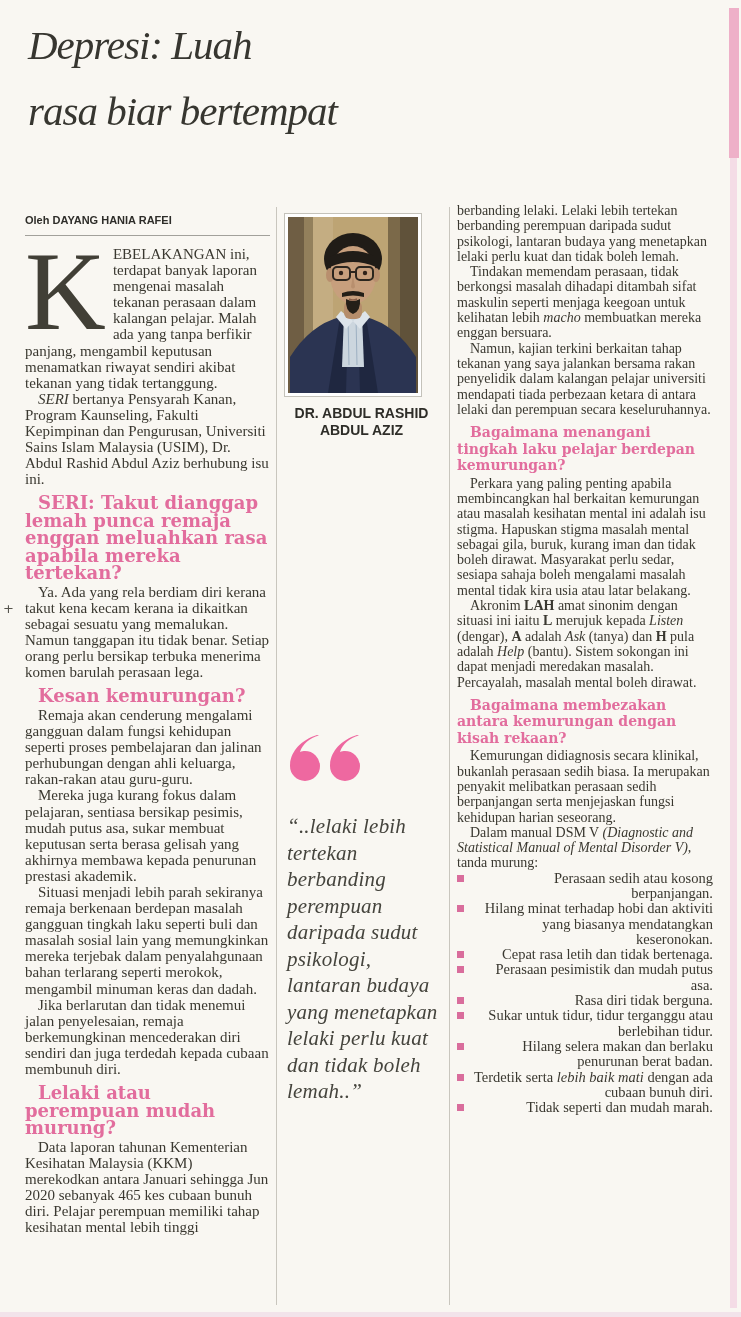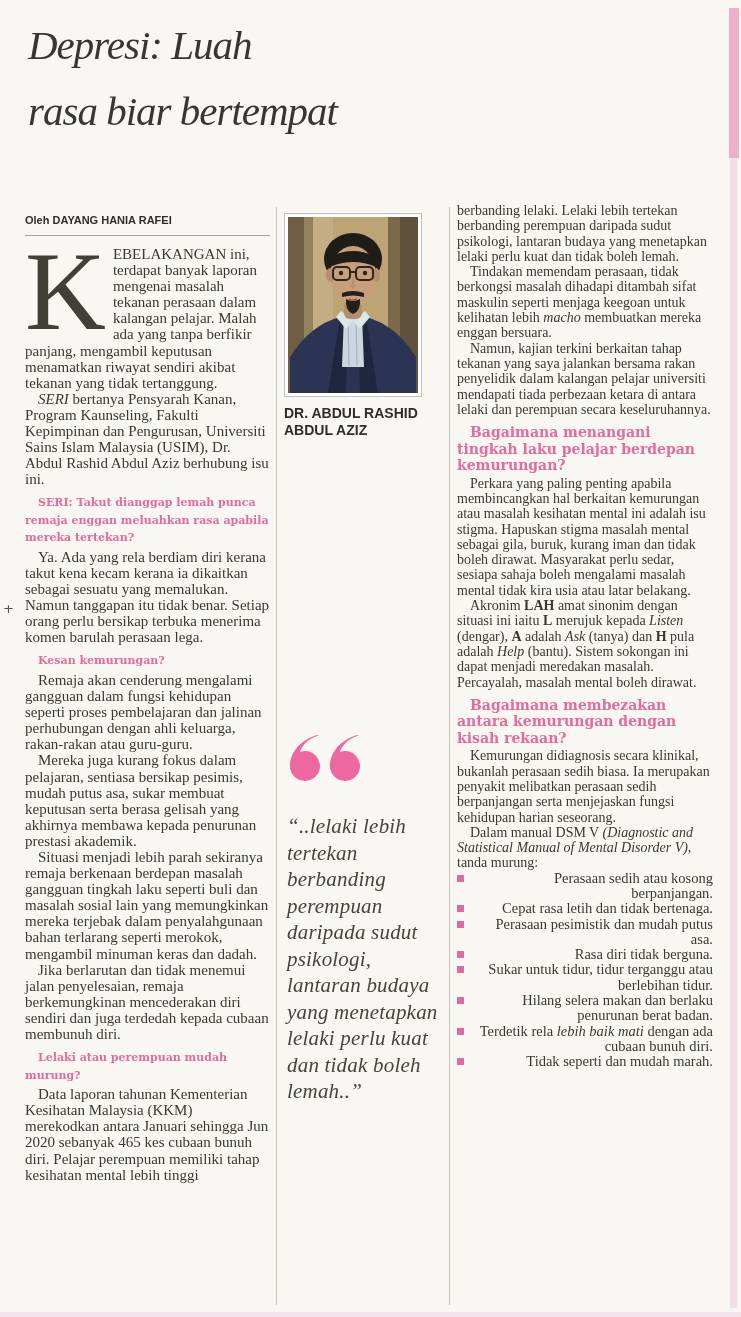--- a/index.html
+++ b/index.html
@@ -38,27 +38,27 @@
   
   .para{margin:0;font-size:15px;line-height:16.1px;color:#3a3830;}
   .col3 .para{font-size:14px;line-height:15.3px;}
   .indent{text-indent:13px;}
   .dropcap{
     float:left;font-family:"Liberation Serif",serif;font-size:112px;line-height:82px;
     padding:4px 7px 0 0;color:#413f36;
   }
   .pink-heading{
     margin:7px 0 2px 0;font-family:"DejaVu Serif",serif;font-weight:bold;
-    font-size:11px;line-height:17.5px;color:#e26d9d;text-indent:13px;
+    font-size:18px;line-height:17.5px;color:#e26d9d;text-indent:13px;
   }
   .col3 .pink-heading{font-size:14px;line-height:16.5px;}
   .seg-n{} .seg-i{font-style:italic;} .seg-b{font-weight:bold;}
 
   
-  .photo-fig{margin:2px 0 16px 0;}
+  .photo-fig{margin:2px 0 16px 0;text-align:center;}
   .photo{
     width:138px;height:184px;background:#fff;border:1px solid #c4c2ba;
     box-sizing:border-box;padding:3px;
   }
   .photo svg{display:block;width:100%;height:100%;}
   .photo-caption{
     margin-top:8px;width:155px;
     font-family:"Liberation Sans",sans-serif;font-weight:bold;
     font-size:14px;line-height:17px;color:#2e2d28;
   }
@@ -182,23 +182,24 @@
     <h3 class="pink-heading">Bagaimana menangani tingkah laku pelajar berdepan kemurungan?</h3>
     <p class="para indent">Perkara yang paling penting apabila membincangkan hal berkaitan kemurungan atau masalah kesihatan mental ini adalah isu stigma. Hapuskan stigma masalah mental sebagai gila, buruk, kurang iman dan tidak boleh dirawat. Masyarakat perlu sedar, sesiapa sahaja boleh mengalami masalah mental tidak kira usia atau latar belakang.</p>
     <p class="para indent"><span class="seg-n">Akronim </span><span class="seg-b">LAH</span><span class="seg-n"> amat sinonim dengan situasi ini iaitu </span><span class="seg-b">L</span><span class="seg-n"> merujuk kepada </span><span class="seg-i">Listen</span><span class="seg-n"> (dengar), </span><span class="seg-b">A</span><span class="seg-n"> adalah </span><span class="seg-i">Ask</span><span class="seg-n"> (tanya) dan </span><span class="seg-b">H</span><span class="seg-n"> pula adalah </span><span class="seg-i">Help</span><span class="seg-n"> (bantu). Sistem sokongan ini dapat menjadi meredakan masalah. Percayalah, masalah mental boleh dirawat.</span></p>
 
     <h3 class="pink-heading">Bagaimana membezakan antara kemurungan dengan kisah rekaan?</h3>
     <p class="para indent">Kemurungan didiagnosis secara klinikal, bukanlah perasaan sedih biasa. Ia merupakan penyakit melibatkan perasaan sedih berpanjangan serta menjejaskan fungsi kehidupan harian seseorang.</p>
     <p class="para indent"><span class="seg-n">Dalam manual DSM V </span><span class="seg-i">(Diagnostic and Statistical Manual of Mental Disorder V)</span><span class="seg-n">, tanda murung:</span></p>
 
     <ul class="symptoms">
       <li><span class="sq"></span><span><span class="seg-n">Perasaan sedih atau kosong berpanjangan.</span></span></li>
+      <li><span class="sq"></span><span><span class="seg-n">Hilang minat terhadap hobi dan aktiviti yang biasanya mendatangkan keseronokan.</span></span></li>
       <li><span class="sq"></span><span><span class="seg-n">Cepat rasa letih dan tidak bertenaga.</span></span></li>
       <li><span class="sq"></span><span><span class="seg-n">Perasaan pesimistik dan mudah putus asa.</span></span></li>
       <li><span class="sq"></span><span><span class="seg-n">Rasa diri tidak berguna.</span></span></li>
       <li><span class="sq"></span><span><span class="seg-n">Sukar untuk tidur, tidur terganggu atau berlebihan tidur.</span></span></li>
       <li><span class="sq"></span><span><span class="seg-n">Hilang selera makan dan berlaku penurunan berat badan.</span></span></li>
-      <li><span class="sq"></span><span><span class="seg-n">Terdetik rela </span><span class="seg-i">lebih baik mati</span><span class="seg-n"> dengan ada cubaan bunuh diri.</span></span></li>
+      <li><span class="sq"></span><span><span class="seg-n">Terdetik serta </span><span class="seg-i">lebih baik mati</span><span class="seg-n"> dengan ada cubaan bunuh diri.</span></span></li>
       <li><span class="sq"></span><span><span class="seg-n">Tidak seperti dan mudah marah.</span></span></li>
     </ul>
   </div>
 
 </div>
 
 </body></html>

